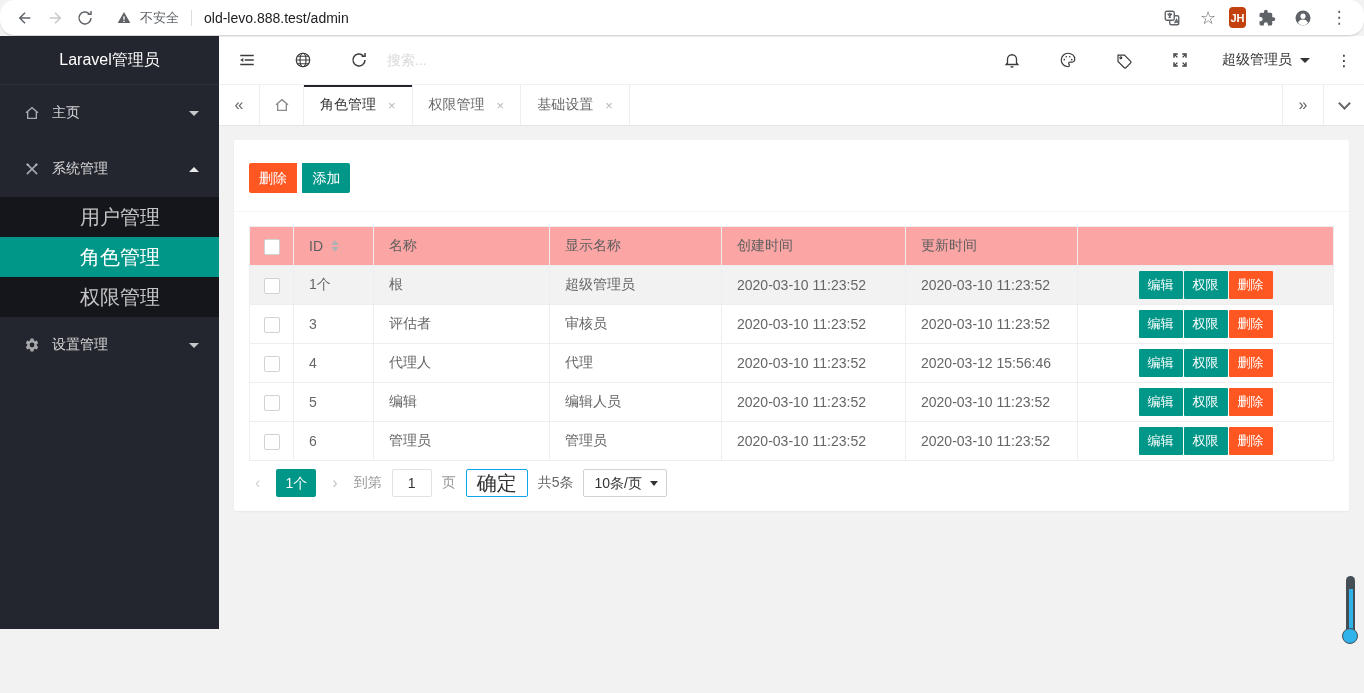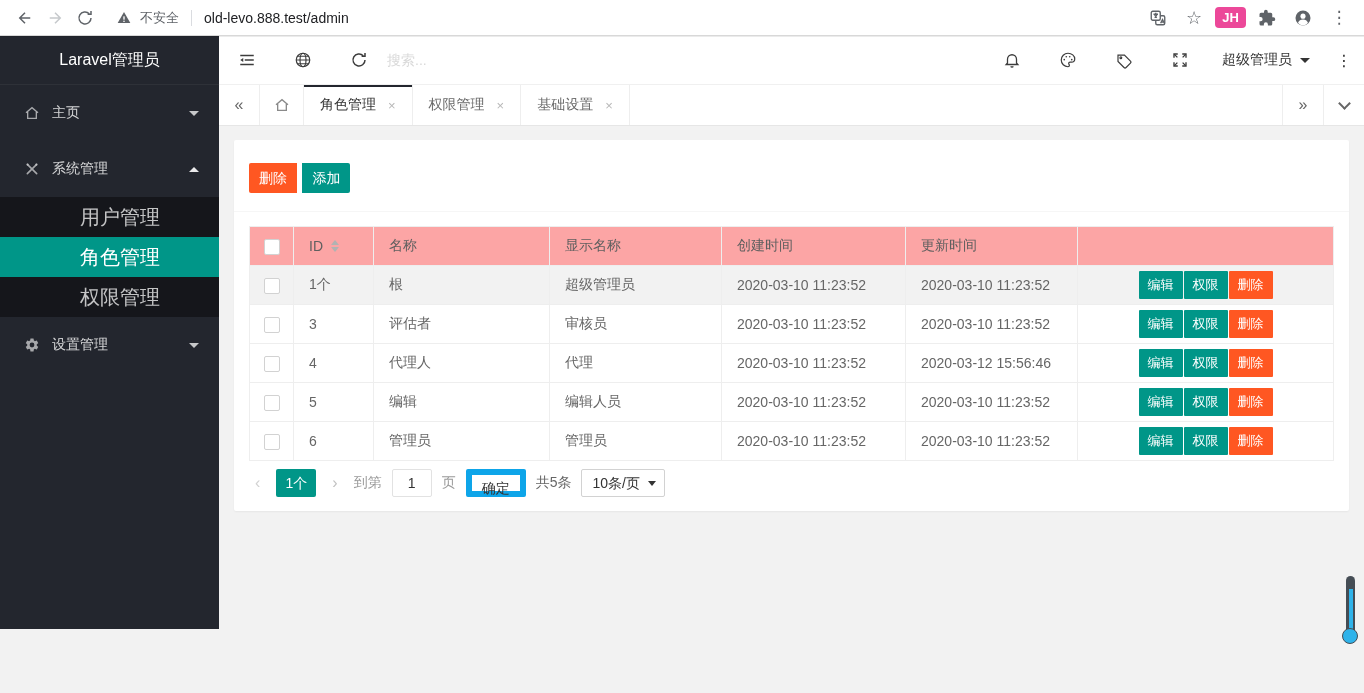--- a/index.html
+++ b/index.html
@@ -1,33 +1,33 @@
 <!DOCTYPE html>
 <html><head>
 <meta charset="utf-8">
 <style>
   * { margin:0; padding:0; box-sizing:border-box; }
   html,body { width:1364px; height:693px; overflow:hidden;
     font-family:"Liberation Sans","DejaVu Sans",sans-serif; background:#f2f2f2; }
 
   
   .browser-bar { height:36px; background:#fff; display:flex; align-items:center;
-    padding:0 10px; border-bottom:1px solid #d8d8d8; box-shadow:0 1px 0 rgba(0,0,0,.08); position:relative; z-index:5; }
+    padding:0 10px; border-bottom:1px solid #d8d8d8; box-shadow:0 1px 0 rgba(0,0,0,.08); position:relative; z-index:5;border-radius:15px; }
   .b-btn { width:30px; height:30px; display:flex; align-items:center; justify-content:center;
     border-radius:50%; color:#5f6368; cursor:pointer; flex:0 0 auto; }
   .b-btn.disabled { color:#c6c9cc; }
   .b-btn svg { width:18px; height:18px; }
   .addr { display:flex; align-items:center; margin-left:16px; gap:8px; }
   .sec-label { font-size:13px; color:#5f6368; }
   .addr-div { width:1px; height:16px; background:#dadce0; margin:0 4px; }
   .url { font-size:14px; color:#202124; }
   .spacer { flex:1; }
   .b-right { display:flex; align-items:center; gap:6px; }
-  .ext-badge { width:31px; height:21px; border-radius:4px; background:#ec4899; color:#fff;
-    font-size:13px; font-weight:bold; display:flex; align-items:center; justify-content:center; }
+  .ext-badge { width:17px; height:21px; border-radius:4px; background:#c2410c; color:#fff;
+    font-size:11px; font-weight:bold; display:flex; align-items:center; justify-content:center; }
   .dots { font-size:17px; color:#5f6368; line-height:1; }
 
   
   .app { display:flex; height:593px; }
 
   
   .sidebar { width:219px; background:#23262e; color:rgba(255,255,255,.8); flex:0 0 auto; }
   .logo { height:49px; display:flex; align-items:center; justify-content:center;
     color:#fff; font-size:16px; border-bottom:1px solid rgba(255,255,255,.05); }
   .s-item { height:56px; display:flex; align-items:center; padding:0 20px 0 24px;
@@ -110,22 +110,22 @@
   
   .pagination { display:flex; align-items:center; margin-top:8px; font-size:14px; color:#666; gap:10px; }
   .pg-arrow { padding:0 6px; font-size:16px; cursor:pointer; }
   .pg-prev { color:#d2d2d2; }
   .pg-next { color:#c2c2c2; }
   .pg-curr { min-width:40px; height:28px; line-height:28px; text-align:center; background:#009688;
     color:#fff; border-radius:2px; padding:0 8px; cursor:default; }
   .pg-label { color:#999; }
   .pg-input { width:40px; height:28px; border:1px solid #e2e2e2; text-align:center; font-size:14px;
     color:#333; outline:none; border-radius:2px; }
-  .pg-confirm { height:28px; line-height:26px; padding:0 10px; background:#fff; border:6px solid #0ea5e9;
-    border-radius:2px; color:#333; cursor:pointer; font-size:14px; }
+  .pg-confirm { height:28px; line-height:26px; padding:0 10px; background:#fff; border:1px solid #0ea5e9;
+    border-radius:2px; color:#333; cursor:pointer; font-size:20px; }
   .pg-select { position:relative; height:28px; line-height:26px; border:1px solid #d2d2d2;
     border-radius:2px; padding:0 24px 0 10px; background:#fff; color:#333; cursor:pointer;text-align:center; }
   .pg-select .sel-caret { position:absolute; right:8px; top:11px; width:0; height:0;
     border-left:4px solid transparent; border-right:4px solid transparent; border-top:5px solid #333; }
 
   
   .thermo { position:absolute; right:6px; top:576px; width:16px; height:72px; }
   .thermo .track { position:absolute; left:4px; top:0; width:9px; height:58px; background:#454d55;
     border-radius:5px; }
   .thermo .fill { position:absolute; left:6.5px; top:13px; width:4px; height:45px; background:#2fb3ea; }

